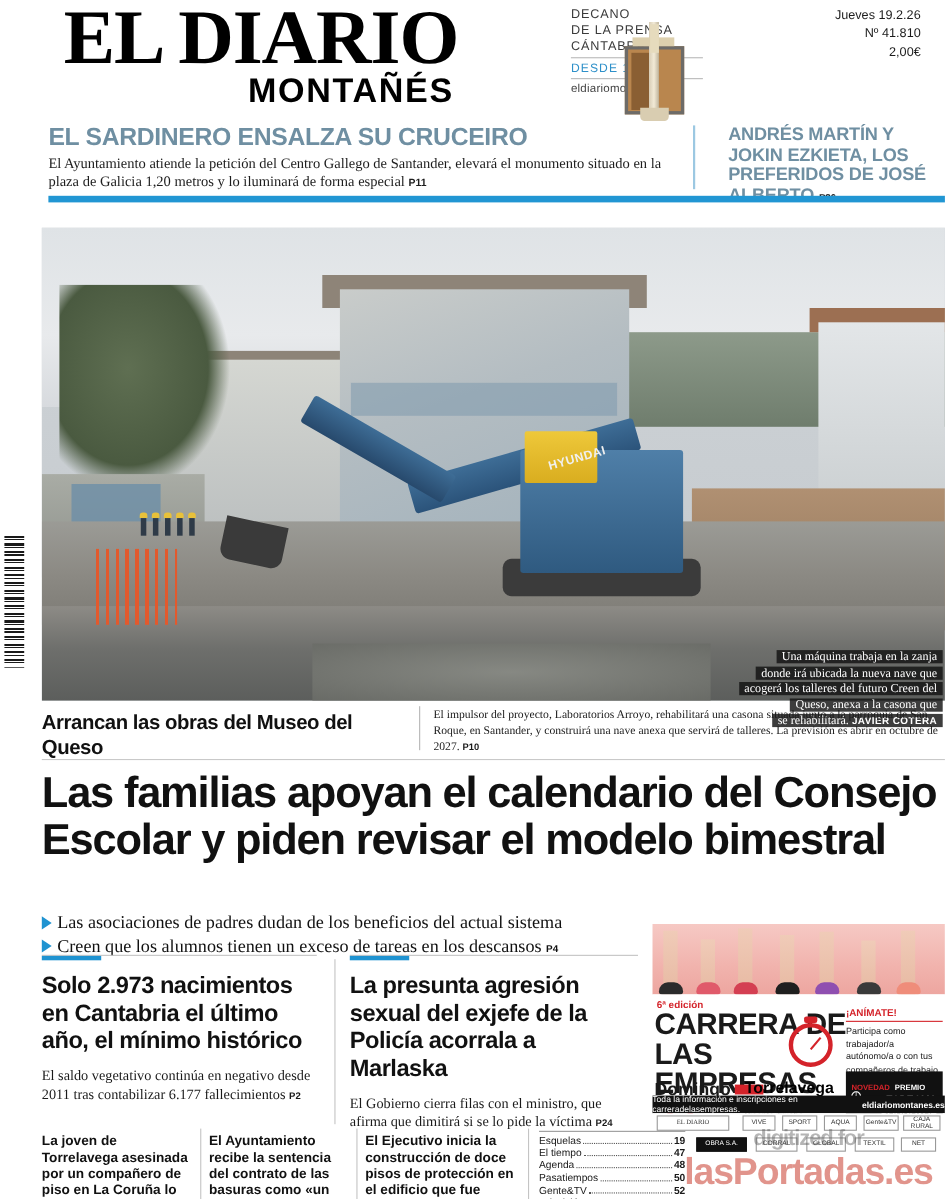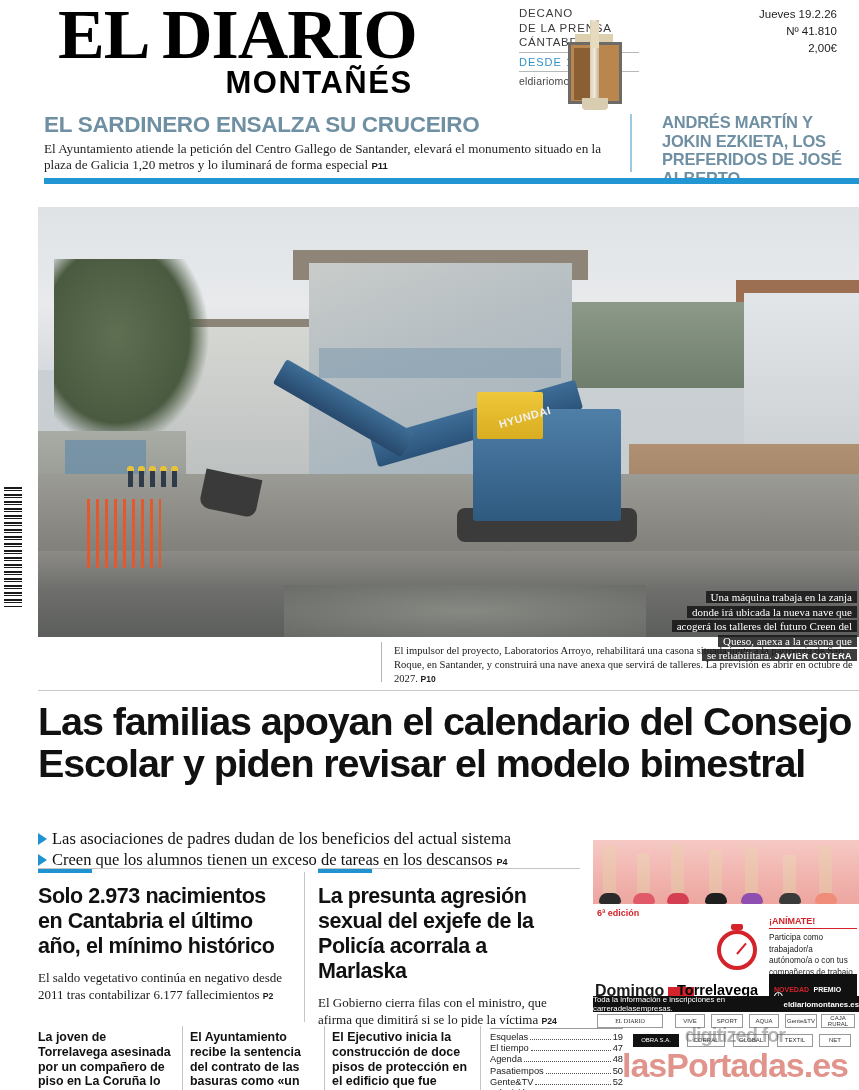--- a/index.html
+++ b/index.html
@@ -278,21 +278,21 @@
   
   .briefs { position:absolute; left: 38px; top: 1026px; width: 547px; height: 64px; }
   .brief { position:absolute; top: 4px; font-size: 12.4px; line-height: 14.8px; font-weight:700;
      color:#111; font-family:"Liberation Sans", sans-serif; }
   .bsep { position:absolute; top:0px; width:1px; height: 64px; background:#c4c4c4;}
   .index-list { position:absolute; left: 452px; top: 2px; width: 133px;
      font-size: 9.3px; line-height: 11.2px; color:#1a1a1a; font-family:"Liberation Sans", sans-serif;}
   .index-row { display:flex; align-items:baseline; }
   .index-row .nm { white-space:nowrap; }
   .index-row .dots { flex:1; border-bottom: 1px dotted #555; margin: 0 2px 2px; }
-  .index-row .pg { font-weight:400; }
+  .index-row .pg { font-weight:700; }
   .index-rule { width:100%; height:1px; background:#9a9a9a; margin-bottom:3px;}
 
   
   .barcode { position:absolute; left: 4px; top: 487px; width: 18px; height: 120px;
      background: repeating-linear-gradient(180deg, #1a1a1a 0 2px, #fff 2px 3px, #1a1a1a 3px 4px, #fff 4px 7px);
   }
 </style>
 </head>
 <body>
 
@@ -387,20 +387,21 @@
       <span class="line">Una máquina trabaja en la zanja</span><br>
       <span class="line">donde irá ubicada la nueva nave que</span><br>
       <span class="line">acogerá los talleres del futuro Creen del</span><br>
       <span class="line">Queso, anexa a la casona que</span><br>
       <span class="line"><span>se rehabilitará.</span>
         <b class="credit">JAVIER COTERA</b></span>
     </div>
   </div>
 
   <div class="capbar">
+    <div class="capbar-head">Arrancan las obras del Museo del Queso</div>
     <div class="capbar-sep"></div>
     <div class="capbar-text">
       <span>El impulsor del proyecto, Laboratorios Arroyo, rehabilitará una casona situada junto a la parroquia de San Roque, en Santander, y construirá una nave anexa que servirá de talleres. La previsión es abrir en octubre de 2027.</span>
       <b class="pg">P10</b>
     </div>
   </div>
   <div class="rule-under-cap"></div>
 
   <div class="lede">
     <div>Las familias apoyan el calendario del Consejo</div>
@@ -456,20 +457,24 @@
         </div>
       <div class="leg" style="left:190px;height:49px;">
           <div class="shoe" style="background:#3a3a3a;"></div>
         </div>
       <div class="leg" style="left:226px;height:58px;">
           <div class="shoe" style="background:#ef8d7a;"></div>
         </div>
     </div>
     <div class="ad-body">
       <div class="ad-edicion">6ª edición</div>
+      <div class="ad-title">
+        <div>CARRERA DE</div>
+        <div>LAS EMPRESAS</div>
+      </div>
       <div class="stopwatch">
         <div class="sw-top"></div>
           <div class="sw-ring"></div>
           <div class="sw-hand"></div>
       </div>
 
       <div class="ad-note">
         <div class="hdr">¡ANÍMATE!</div>
         <div class="txt">Participa como trabajador/a autónomo/a o con tus compañeros de trabajo en grupos de 4 personas.</div>
       </div>

